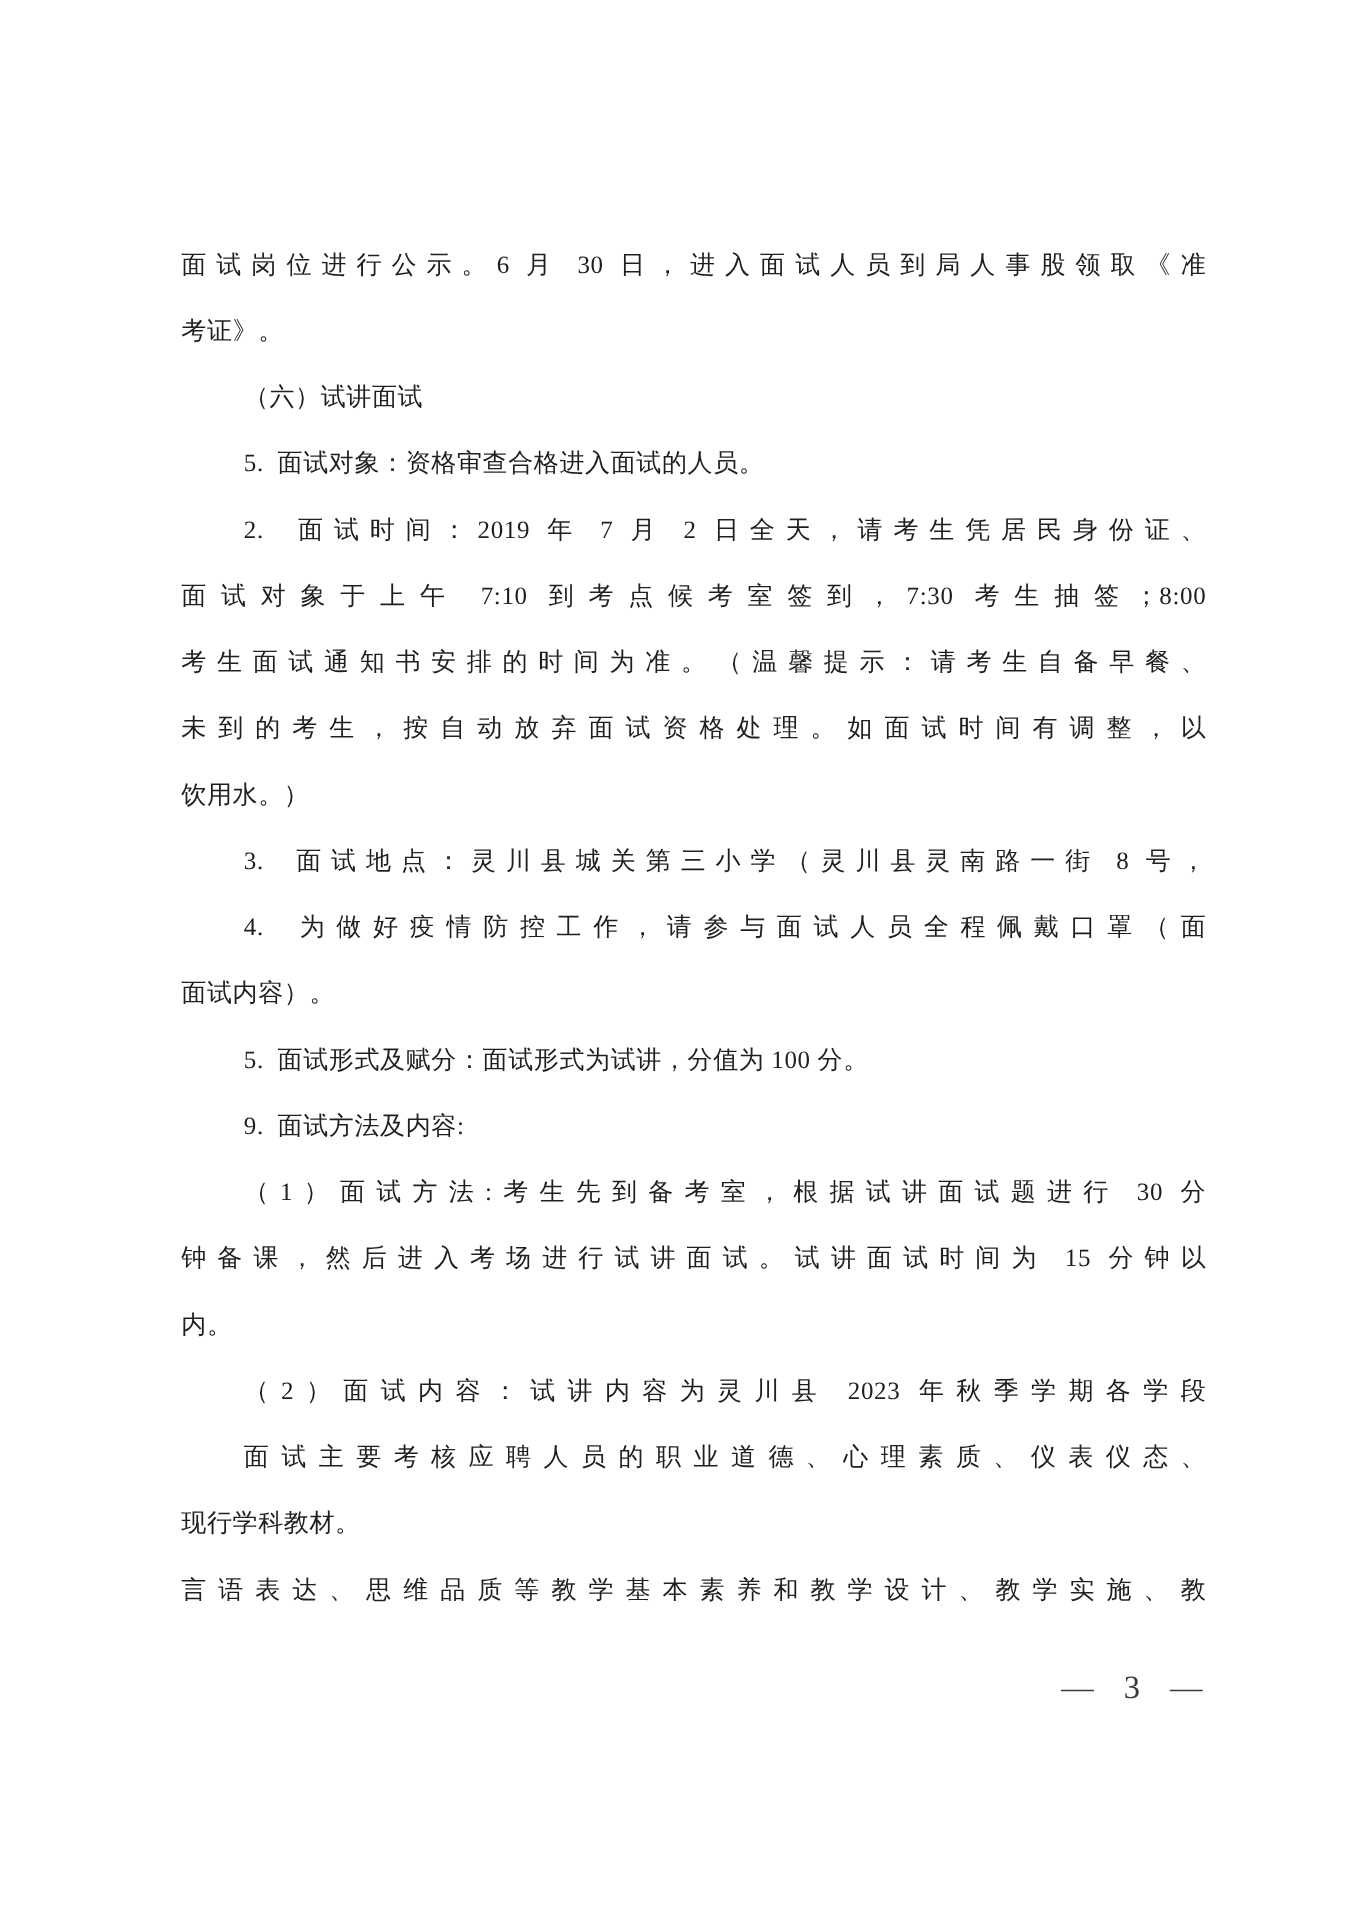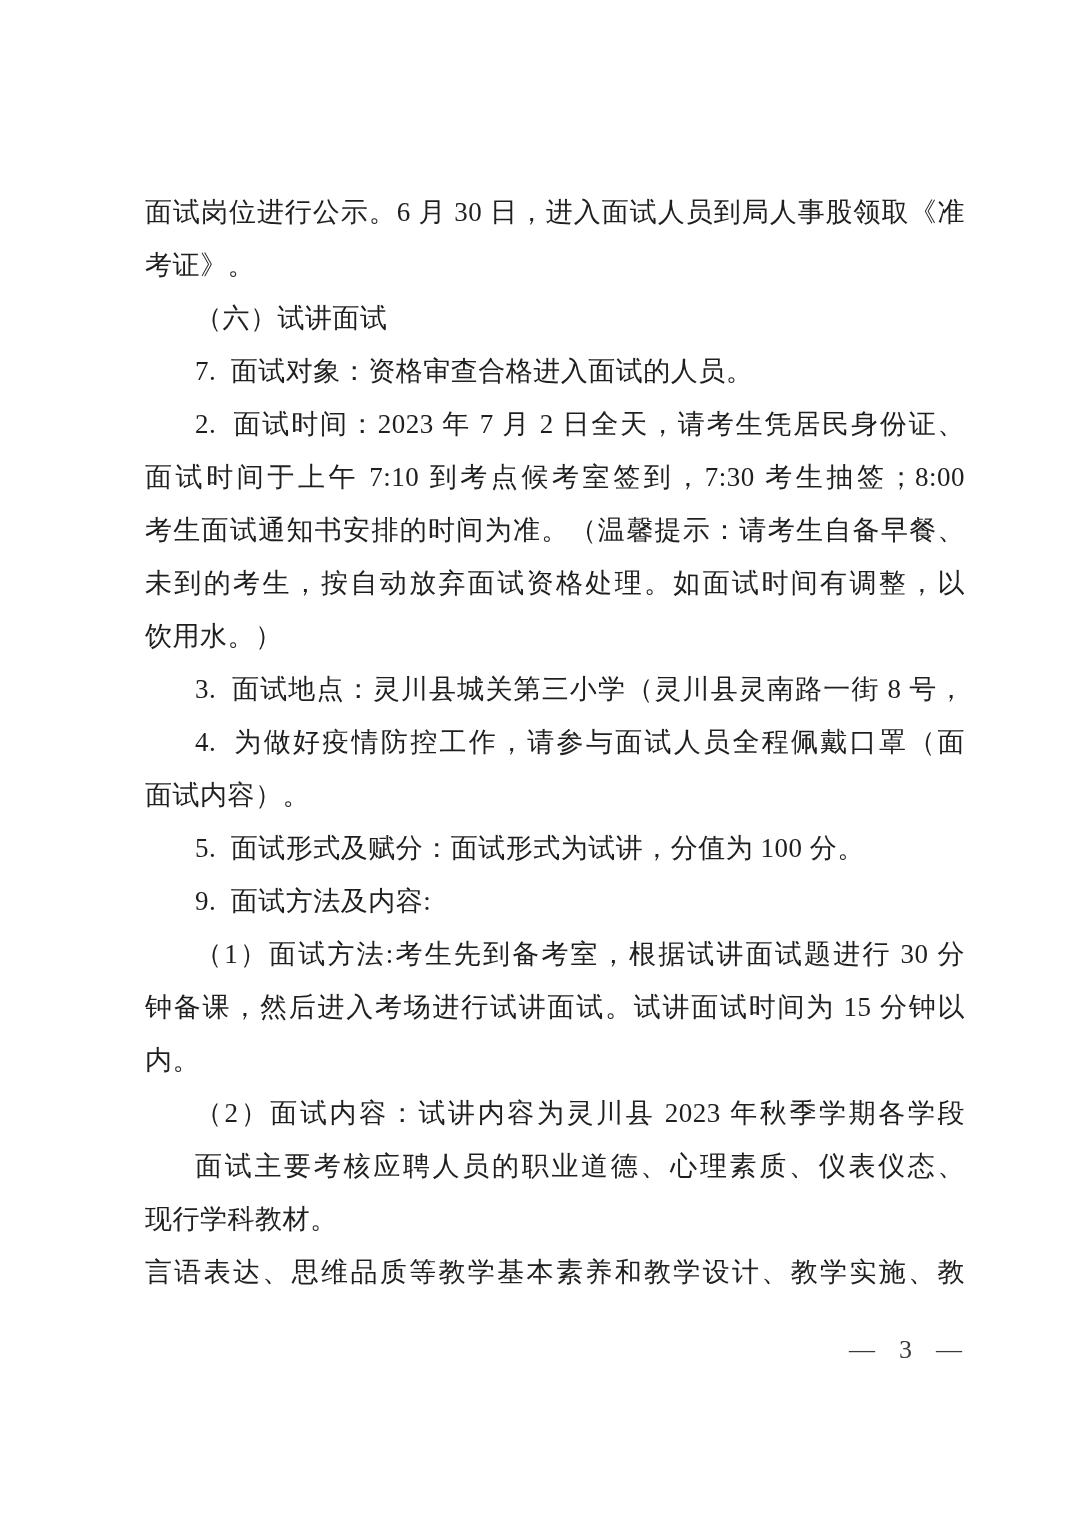--- a/index.html
+++ b/index.html
@@ -18,21 +18,21 @@
     font-family: "Liberation Serif", "DejaVu Serif", serif;
     color: #1f1f1f;
     box-sizing: border-box;
   }
   .content {
     padding: 186px 115px 0 145px;
     width: 820px;
     box-sizing: content-box;
   }
   .line {
-    font-size: 27px;
+    font-size: 20px;
     line-height: 53px;
     white-space: pre-wrap;
     text-align: justify;
     text-justify: inter-ideograph;
     letter-spacing: 0.5px;
   }
   .line.fill {
     text-align-last: justify;
   }
   .line.end {
@@ -58,23 +58,23 @@
   }
 </style>
 </head>
 <body>
 
 <div class="page">
   <div class="content">
     <div class="line fill">面试岗位进行公示。6 月 30 日，进入面试人员到局人事股领取《准</div>
     <div class="line end">考证》。</div>
     <div class="line end indent">（六）试讲面试</div>
-    <div class="line end indent">7.  面试对象：资格审查合格进入面试的人员。</div>
-    <div class="line fill indent"><span>2.  面试时间：2023 年 7 月 2 日全天，</span><span class="bold-seg">请考生凭居民身份证、</span></div>
-    <div class="line fill"><span class="bold-seg">面试时间</span><span>于上午 7:10 到考点候考室签到，7:30 考生抽签；8:00</span></div>
+    <div class="line end indent">5.  面试对象：资格审查合格进入面试的人员。</div>
+    <div class="line fill indent"><span>2.  面试时间：2019 年 7 月 2 日全天，</span><span class="bold-seg">请考生凭居民身份证、</span></div>
+    <div class="line fill"><span class="bold-seg">面试对象</span><span>于上午 7:10 到考点候考室签到，7:30 考生抽签；8:00</span></div>
     <div class="line fill">考生面试通知书安排的时间为准。（温馨提示：请考生自备早餐、</div>
     <div class="line fill">未到的考生，按自动放弃面试资格处理。如面试时间有调整，以</div>
     <div class="line end">饮用水。）</div>
     <div class="line fill indent">3.  面试地点：灵川县城关第三小学（灵川县灵南路一街 8 号，</div>
     <div class="line fill indent">4.  为做好疫情防控工作，请参与面试人员全程佩戴口罩（面</div>
     <div class="line end">面试内容）。</div>
     <div class="line end indent">5.  面试形式及赋分：面试形式为试讲，分值为 100 分。</div>
     <div class="line end indent">9.  面试方法及内容:</div>
     <div class="line fill indent">（1）面试方法:考生先到备考室，根据试讲面试题进行 30 分</div>
     <div class="line fill">钟备课，然后进入考场进行试讲面试。试讲面试时间为 15 分钟以</div>

